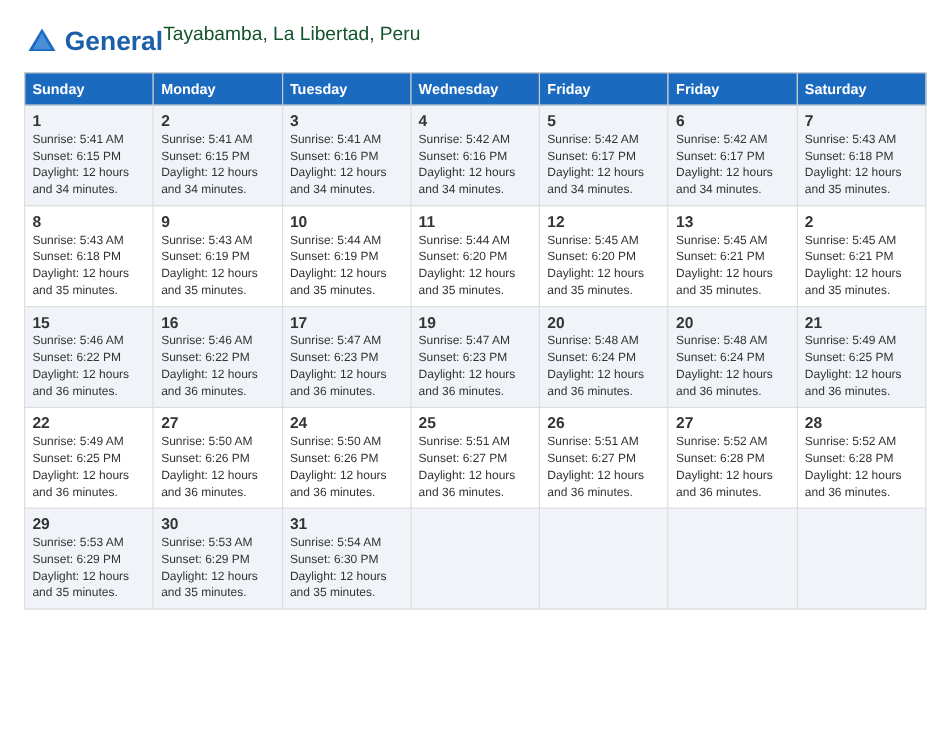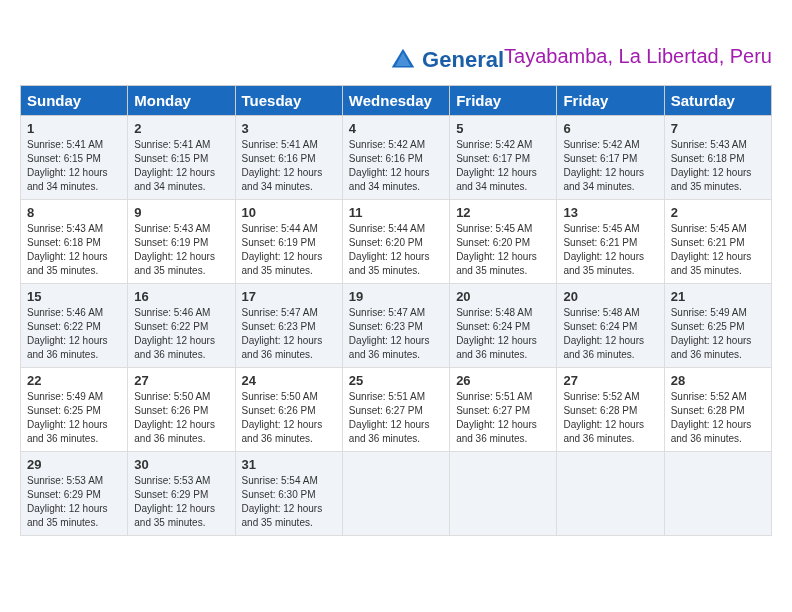--- a/index.html
+++ b/index.html
@@ -5,24 +5,23 @@
     * { box-sizing: border-box; margin: 0; padding: 0; }
     body {
       font-family: Arial, sans-serif;
       background: #fff;
       width: 792px;
       min-height: 612px;
       padding: 20px;
     }
     .header-area {
       display: flex;
-      justify-content: flex-end;
+      justify-content: flex-start;
       align-items: flex-start;
       margin-bottom: 10px;
-      margin-top: 25px;
     }
     .logo {
       display: flex;
       align-items: center;
       gap: 4px;
     }
     .logo-text {
       font-size: 22px;
       font-weight: bold;
       color: #333;
@@ -37,34 +36,34 @@
     }
     .title-area {
       text-align: right;
     }
     .month-title {
       font-size: 36px;
       font-weight: bold;
       color: #333;
     }
     .location-title {
-      font-size: 20px;
-      color: #a21caf;
+      font-size: 16px;
+      color: #14532d;
     }
     table {
       width: 100%;
       border-collapse: collapse;
       table-layout: fixed;
     }
     thead tr th {
       background-color: #1a6abf;
       color: white;
       text-align: left;
       padding: 6px 6px;
-      font-size: 15px;
+      font-size: 12px;
       font-weight: bold;
       border: 1px solid #ccc;
     }
     tbody tr td {
       vertical-align: top;
       padding: 5px 6px;
       font-size: 10.5px;
       color: #333;
       border: 1px solid #ddd;
       height: 80px;

